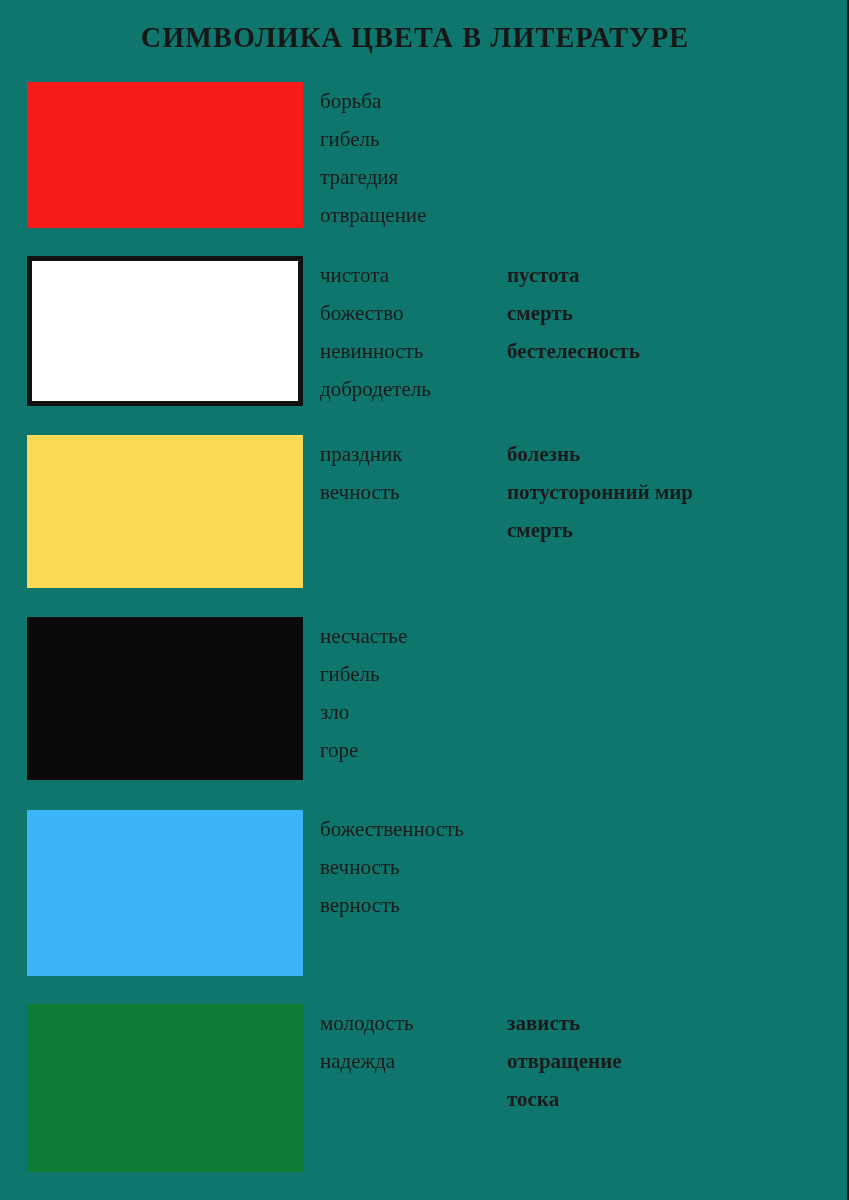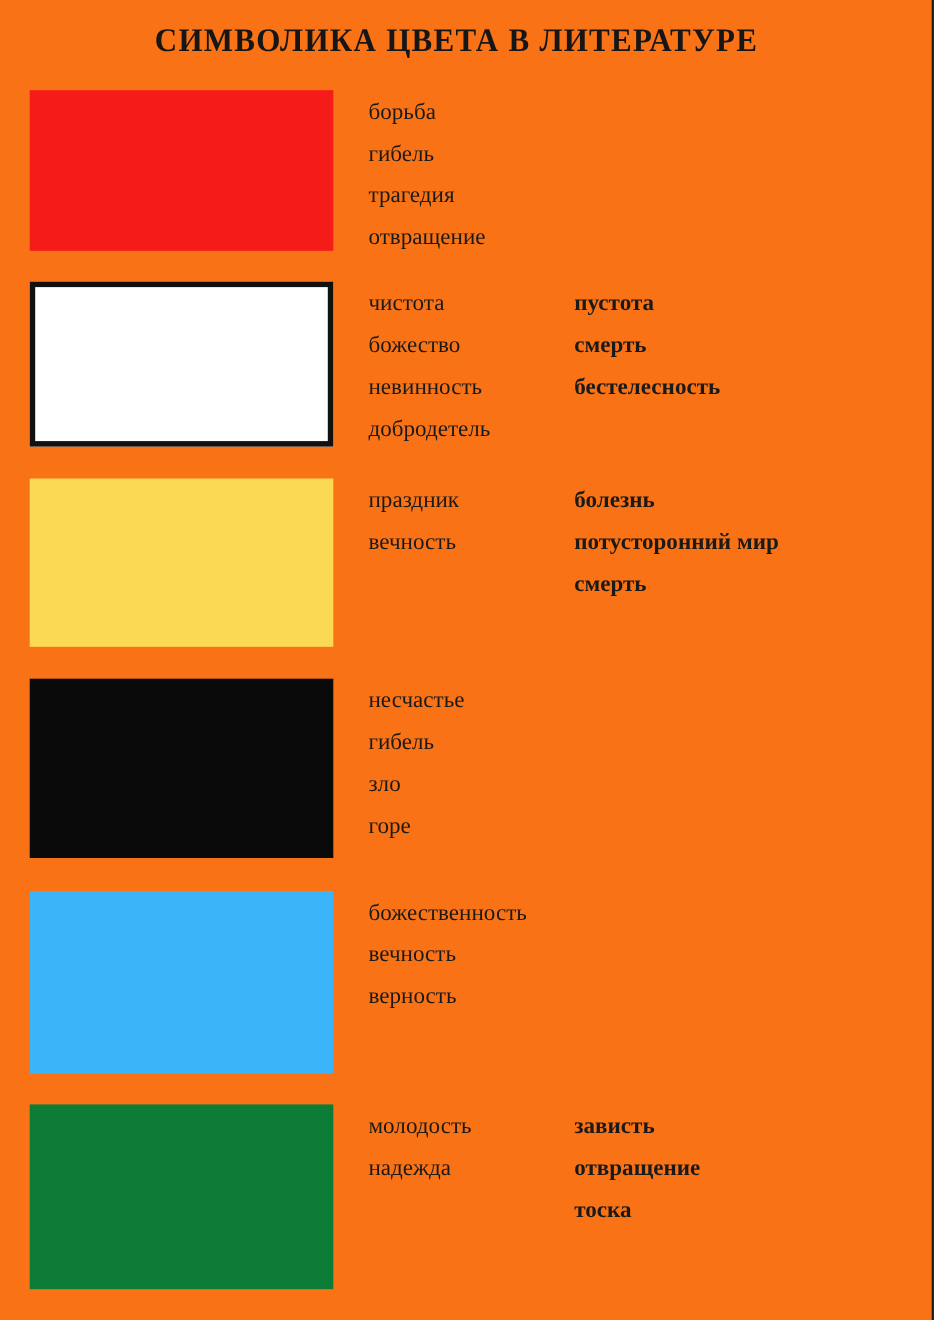--- a/index.html
+++ b/index.html
@@ -11,21 +11,21 @@
     width: 849px;
     height: 1200px;
     position: relative;
     overflow: hidden;
     font-family: "Liberation Serif", "DejaVu Serif", serif;
     color: #1a1a1a;
   }
   #page {
     position: absolute;
     inset: 0;
-    background: #f97316;
+    background: #0f766e;
     border-right: 2px solid #1b1b1b;
     box-sizing: border-box;
   }
   #title {
     position: absolute;
     left: 0;
     top: 20px;
     width: 830px;
     text-align: center;
     font-family: "Liberation Serif", "DejaVu Serif", serif;
@@ -52,21 +52,20 @@
     border: 5px solid #111111;
     background: #ffffff;
   }
   .words {
     position: absolute;
     top: 0;
     font-size: 21px;
     line-height: 38px;
     color: #1a1a1a;
     white-space: nowrap;
-    margin-left: 15px;
   }
   .col1 { left: 320px; }
   .col2 { left: 507px; font-weight: bold; }
   .word { display: block; }
 </style>
 </head>
 <body>
 
 <div id="page">
 

